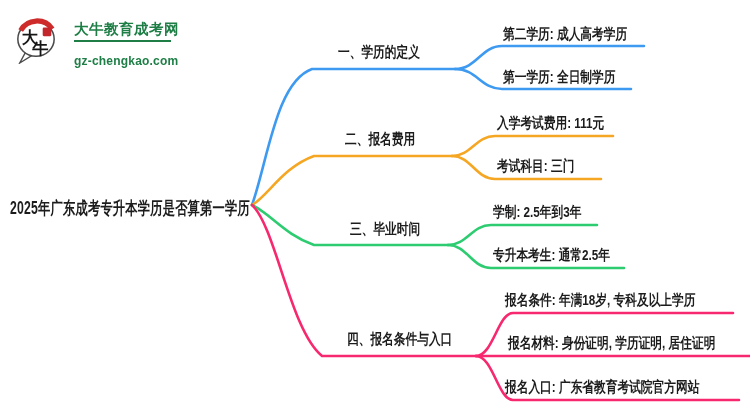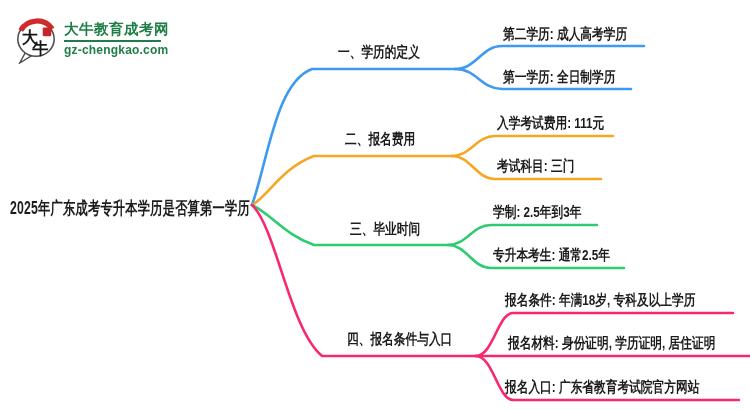--- a/index.html
+++ b/index.html
@@ -30,29 +30,29 @@
     transform:scaleX(0.78);
   }
   .leaf-label {
     font-size:15px;
     font-weight:600;
     transform:scaleX(0.78);
   }
 
   .logo { position:absolute; left:14px; top:14px; width:200px; height:52px; }
   .logo-icon { position:absolute; left:0; top:2px; }
-  .logo-text { position:absolute; left:50px; top:6px; }
+  .logo-text { position:absolute; left:60px; top:6px; }
   .logo-title {
     font-size:14.5px; font-weight:700; letter-spacing:0.5px;
     white-space:nowrap;
   }
   .logo-divider { height:2px; margin-top:1px; width:97px; }
   .logo-domain {
     font-size:12px; font-weight:700; letter-spacing:0.2px;
-    margin-top:1px; white-space:nowrap;
+    margin-top:12px; white-space:nowrap;
   }
 </style>
 </head>
 <body>
 
 <div class="canvas">
 
   <svg class="svg-layer" viewBox="0 0 750 410" fill="none" stroke-linecap="round" stroke-linejoin="round">
 
     <g stroke-width="2.6" fill="none">

